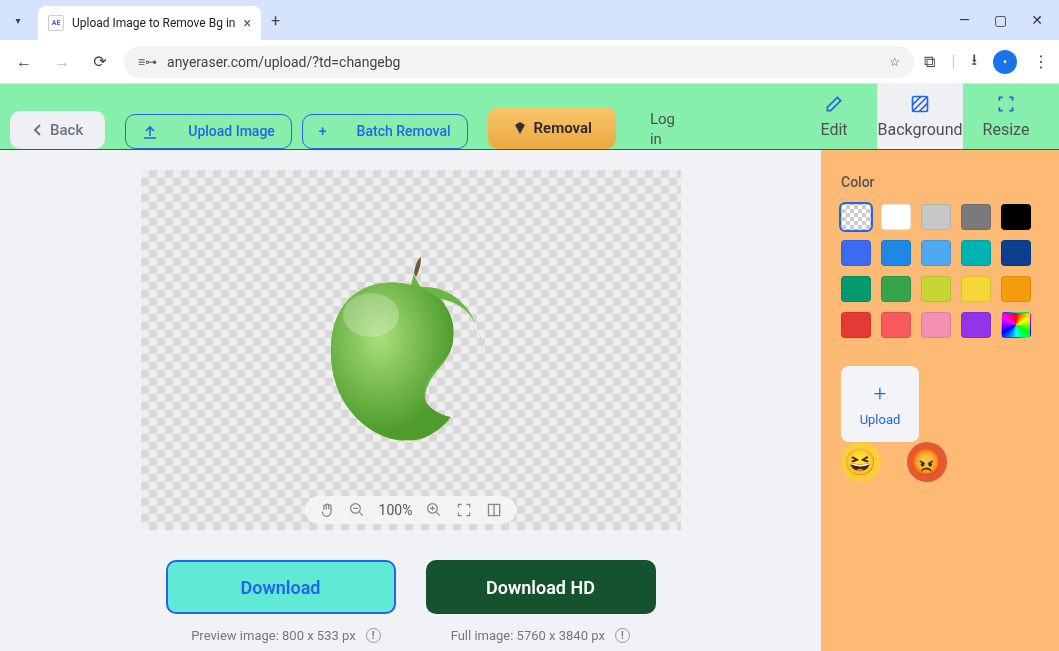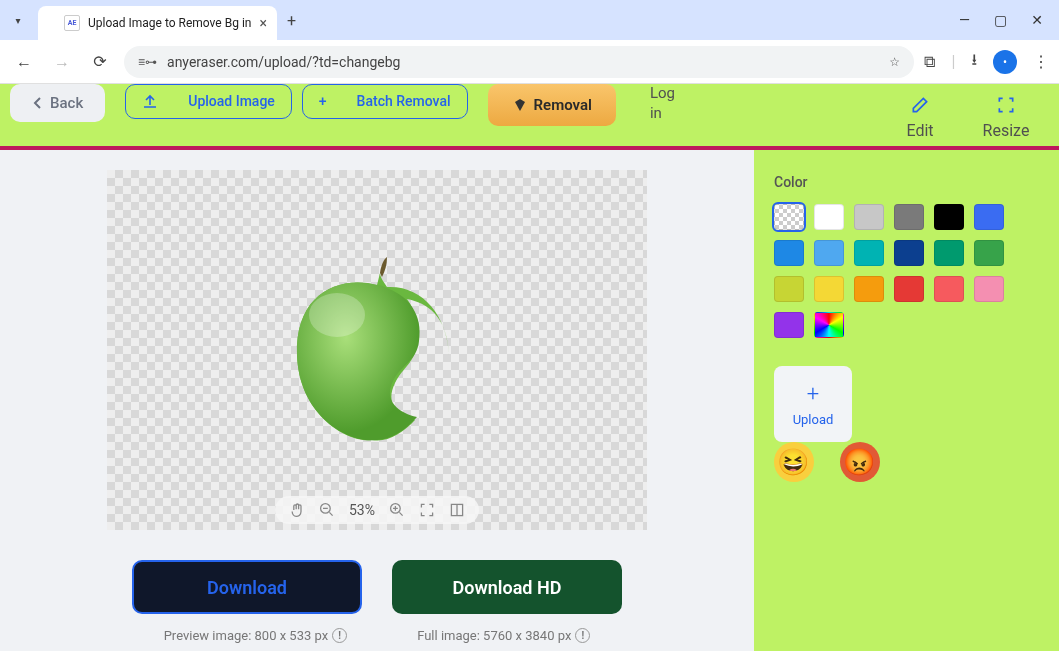--- a/index.html
+++ b/index.html
@@ -2,38 +2,38 @@
 <html><head>
 <meta charset="utf-8">
 <style>
 * { margin: 0; padding: 0; box-sizing: border-box; font-family: -apple-system, BlinkMacSystemFont, "Segoe UI", Roboto, sans-serif; }
 body { background: #f0f2f5; width: 1059px; height: 651px; overflow: hidden; }
 
 
 .browser-top { background: #d6e3ff; height: 40px; display: flex; align-items: center; padding: 0 4px; }
 .tab-dropdown { width: 28px; height: 28px; display: flex; align-items: center; justify-content: center; color: #444; font-size: 10px; border-radius: 6px; }
 .tab { background: #fff; height: 34px; border-radius: 8px 8px 0 0; display: flex; align-items: center; padding: 0 10px; margin-left: 6px; min-width: 220px; gap: 8px; margin-top: 6px;}
-.favicon { width: 16px; height: 16px; background: #fff; border: 1px solid #ccc; border-radius: 2px; display: flex; align-items: center; justify-content: center; font-size: 7px; color: #4a5bd8; font-weight: bold; margin-left: 16px; }
+.favicon { width: 16px; height: 16px; background: #fff; border: 1px solid #ccc; border-radius: 2px; display: flex; align-items: center; justify-content: center; font-size: 7px; color: #4a5bd8; font-weight: bold; }
 .tab-title { font-size: 12px; color: #222; flex: 1; white-space: nowrap; overflow: hidden; }
 .tab-close { font-size: 14px; color: #555; }
 .new-tab { margin-left: 10px; color: #444; font-size: 16px; }
 .win-controls { margin-left: auto; display: flex; gap: 24px; padding-right: 12px; color: #333; }
 .win-btn { font-size: 14px; }
 
 .browser-bar { background: #fff; height: 44px; display: flex; align-items: center; padding: 0 10px; gap: 10px; border-bottom: 1px solid #e0e0e0; }
 .nav-arrow { width: 28px; height: 28px; display: flex; align-items: center; justify-content: center; color: #444; font-size: 16px; }
 .nav-arrow.disabled { color: #bbb; }
 .url-bar { flex: 1; background: #f1f3f4; border-radius: 18px; height: 32px; display: flex; align-items: center; padding: 0 14px; gap: 10px; font-size: 14px; color: #444; }
 .url-icon { font-size: 12px; color: #555; }
 .browser-actions { display: flex; gap: 16px; align-items: center; }
 .browser-icon { font-size: 16px; color: #444; }
 .profile-icon { width: 24px; height: 24px; border-radius: 50%; background: #1a73e8; display: flex; align-items: center; justify-content: center; color: #fff; font-size: 12px; }
 
 
-.top-toolbar { background: #bef264; height: 66px; display: flex; align-items: flex-start; padding: 0 10px; border-bottom: 4px solid #be185d; }
+.top-toolbar { background: #86efac; height: 66px; display: flex; align-items: flex-end; padding: 0 10px; border-bottom: 1px solid #be185d; }
 .btn { display: flex; align-items: center; justify-content: center; gap: 6px; border-radius: 10px; font-size: 15px; cursor: pointer; }
 .back-btn { background: #eef0f3; color: #6b7280; padding: 10px 22px; font-weight: 500; }
 .back-btn svg { width: 12px; height: 12px; }
 .outline-btn { border: 1px solid #2563eb; color: #2563eb; padding: 8px 16px; font-weight: 500; line-height: 1.2; margin-left: 10px; }
 .outline-btn .icon { font-size: 14px; }
 .outline-btn .twoline { text-align: center; font-size: 14px; margin-left: 24px; }
 .upgrade-btn { background: linear-gradient(180deg, #f9c56b 0%, #eda941 100%); color: #2a2a2a; padding: 12px 24px; font-weight: 600; margin-left: 20px; }
 .upgrade-btn svg { width: 16px; height: 16px; fill: #333; }
 .login-link { color: #505050; font-size: 15px; margin-left: 34px; line-height: 1.3; width: 30px; }
 .toolbar-right { margin-left: auto; display: flex; }
@@ -54,28 +54,28 @@
   background-position: 0 0, 0 8px, 8px -8px, -8px 0;
   background-color: #eee;
   display: flex; align-items: center; justify-content: center;
 }
 .apple { position: relative; width: 200px; height: 190px; }
 .zoom-bar { position: absolute; bottom: 6px; left: 50%; transform: translateX(-50%); background: rgba(245,245,245,0.9); border-radius: 18px; padding: 6px 14px; display: flex; align-items: center; gap: 14px; font-size: 14px; color: #555; }
 .zoom-bar svg { width: 16px; height: 16px; stroke: #888; fill: none; stroke-width: 1.6; }
 
 .download-row { display: flex; gap: 30px; margin-top: 30px; }
 .dl-btn { width: 230px; height: 54px; border-radius: 10px; font-size: 18px; font-weight: 600; display: flex; align-items: center; justify-content: center; }
-.dl-outline { border: 2px solid #2563eb; color: #2563eb; background: #0f172a; }
+.dl-outline { border: 2px solid #2563eb; color: #2563eb; background: #5eead4; }
 .dl-solid { background: #14532d; color: #fff; }
 .meta-row { display: flex; gap: 70px; margin-top: 14px; font-size: 13px; color: #777; }
-.meta-row span { display: flex; align-items: center; gap: 4px; }
+.meta-row span { display: flex; align-items: center; gap: 10px; }
 .info-icon { width: 15px; height: 15px; border: 1.4px solid #999; border-radius: 50%; display: flex; align-items: center; justify-content: center; font-size: 10px; font-weight: bold; }
 
 
-.right-panel { width: 305px; background: #bef264; padding: 24px 20px 0 20px; overflow-y: auto; }
+.right-panel { width: 238px; background: #fdba74; padding: 24px 20px 0 20px; overflow-y: auto; }
 .panel-label { font-size: 14px; color: #555; font-weight: 500; margin-bottom: 14px; }
 .color-grid { display: flex; flex-wrap: wrap; gap: 10px; margin-bottom: 28px; }
 .swatch { width: 30px; height: 26px; border-radius: 4px; border: 1px solid rgba(0,0,0,0.1); }
 .swatch.trans { background-image:
   linear-gradient(45deg, #ccc 25%, transparent 25%),
   linear-gradient(-45deg, #ccc 25%, transparent 25%),
   linear-gradient(45deg, transparent 75%, #ccc 75%),
   linear-gradient(-45deg, transparent 75%, #ccc 75%);
   background-size: 8px 8px;
   background-position: 0 0, 0 4px, 4px -4px, -4px 0;
@@ -151,20 +151,27 @@
     <span>Removal</span>
   </div>
   <div class="login-link">Log in</div>
   <div class="toolbar-right">
     <div class="tool-tab">
       <svg viewBox="0 0 24 24">
           <path d="M4 20 L4 16 L16 4 L20 8 L8 20 Z"></path>
         </svg>
       <span>Edit</span>
     </div>
+    <div class="tool-tab active">
+      <svg viewBox="0 0 24 24">
+          <rect x="3" y="3" width="18" height="18" rx="2"></rect>
+          <path d="M3 21 L21 3 M3 13 L13 3 M11 21 L21 11"></path>
+        </svg>
+      <span>Background</span>
+    </div>
     <div class="tool-tab">
       <svg viewBox="0 0 24 24">
           <path d="M4 8 V4 H8 M16 4 H20 V8 M20 16 V20 H16 M8 20 H4 V16"></path>
         </svg>
       <span>Resize</span>
     </div>
   </div>
 </div>
 
 <div class="main">
@@ -185,21 +192,21 @@
         </div>
       </div>
       <div class="zoom-bar">
         <svg viewBox="0 0 20 20">
             <path d="M6 10 V5 a1.5 1.5 0 0 1 3 0 V9 M9 9 V4 a1.5 1.5 0 0 1 3 0 V9 M12 9 V5 a1.5 1.5 0 0 1 3 0 V12 C15 16 12 18 9 18 C6 18 4 15 4 12"></path>
           </svg>
         <svg viewBox="0 0 20 20">
             <circle cx="8" cy="8" r="6"></circle>
             <path d="M5 8 H11 M13 13 L17 17"></path>
           </svg>
-        <span>53%</span>
+        <span>100%</span>
         <svg viewBox="0 0 20 20">
             <circle cx="8" cy="8" r="6"></circle>
             <path d="M5 8 H11 M8 5 V11 M13 13 L17 17"></path>
           </svg>
         <svg viewBox="0 0 20 20">
             <path d="M3 7 V3 H7 M13 3 H17 V7 M17 13 V17 H13 M7 17 H3 V13"></path>
           </svg>
         <svg viewBox="0 0 20 20">
             <rect x="3" y="3" width="14" height="14"></rect>
             <path d="M10 3 V17"></path>

